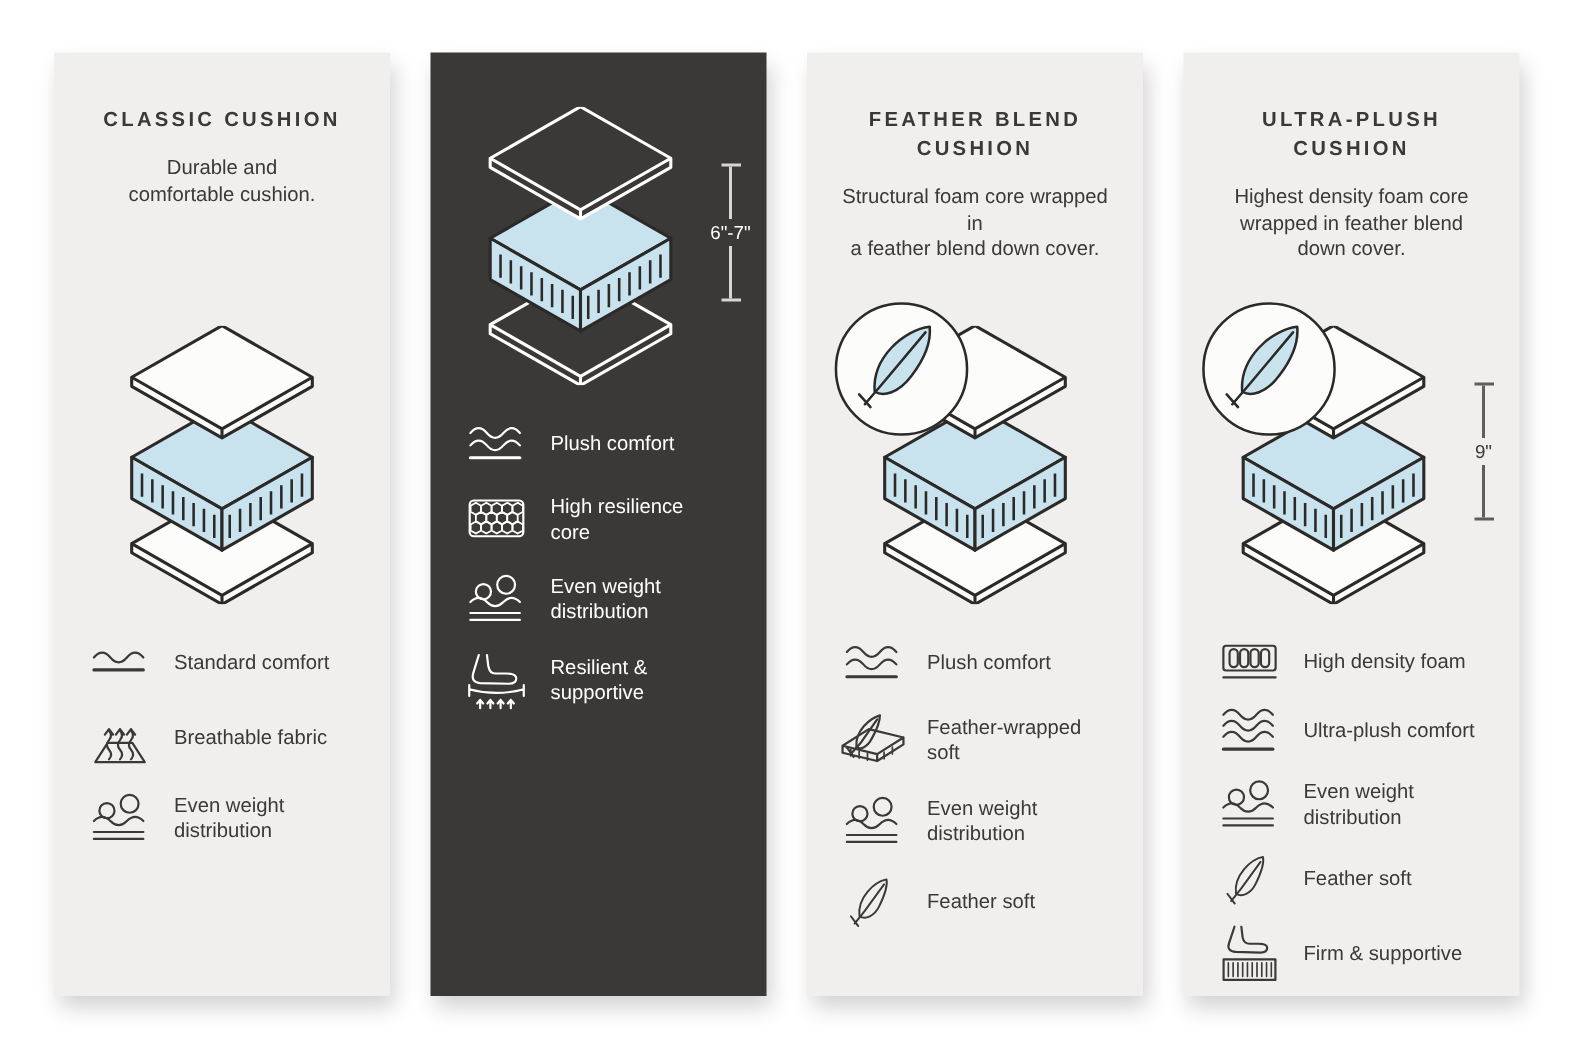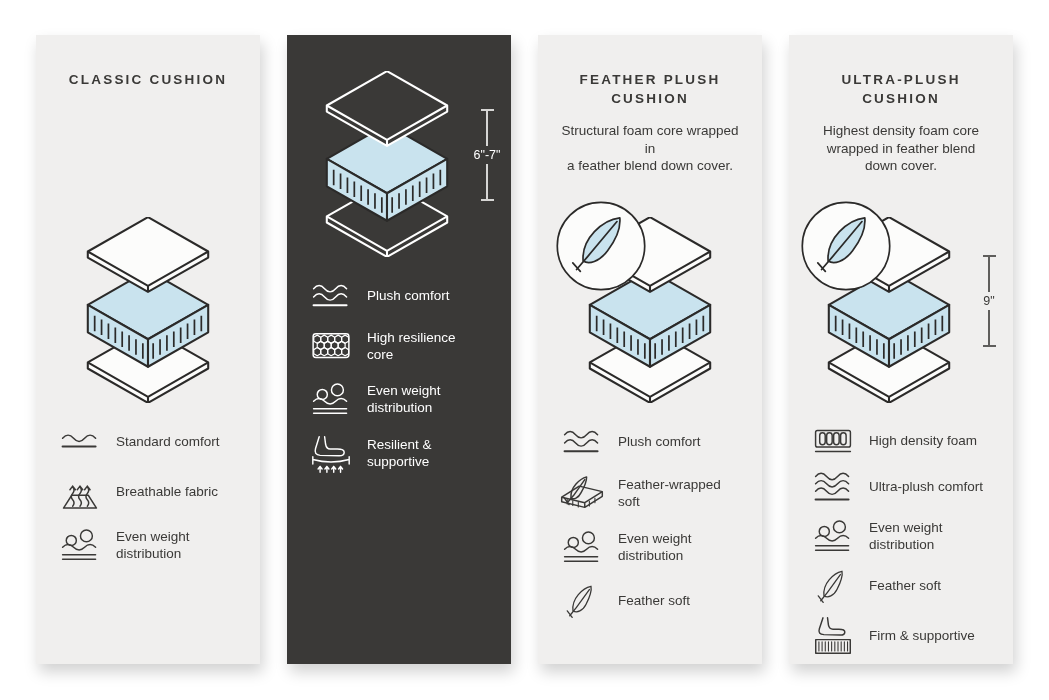--- a/index.html
+++ b/index.html
@@ -151,20 +151,22 @@
     <rect x="32.3" y="8.5" width="6" height="13" rx="3"></rect>
     <path d="M5,29 H43"></path>
   </symbol>
 </svg>
 
 <div class="canvas">
 
   <section class="card light">
     <div class="head">
       <h2 class="title">CLASSIC CUSHION</h2>
+      <p class="desc">Durable and
+comfortable cushion.</p>
     </div>
     <div class="illus">
       <svg class="mattress" width="172" height="186" viewBox="0 0 200 216">
           <use href="#sym-mattress"></use>
         </svg>
     </div>
     <ul class="features">
       <li class="feat">
         <span class="ic">
             <svg class="icsvg" width="44" height="34" viewBox="0 0 48 36">
@@ -240,21 +242,21 @@
             </svg>
           </span>
         <span class="lbl">Resilient &amp;
 supportive</span>
       </li>
     </ul>
   </section>
 
   <section class="card light">
     <div class="head">
-      <h2 class="title">FEATHER PLUSH
+      <h2 class="title">FEATHER BLEND
 CUSHION</h2>
       <p class="desc">Structural foam core wrapped in
 a feather blend down cover.</p>
     </div>
     <div class="illus">
       <svg class="mattress" width="172" height="186" viewBox="0 0 200 216">
           <use href="#sym-mattress"></use>
         </svg>
       <svg class="badge" width="94" height="94" viewBox="0 0 100 100">
           <use href="#sym-badge"></use>

